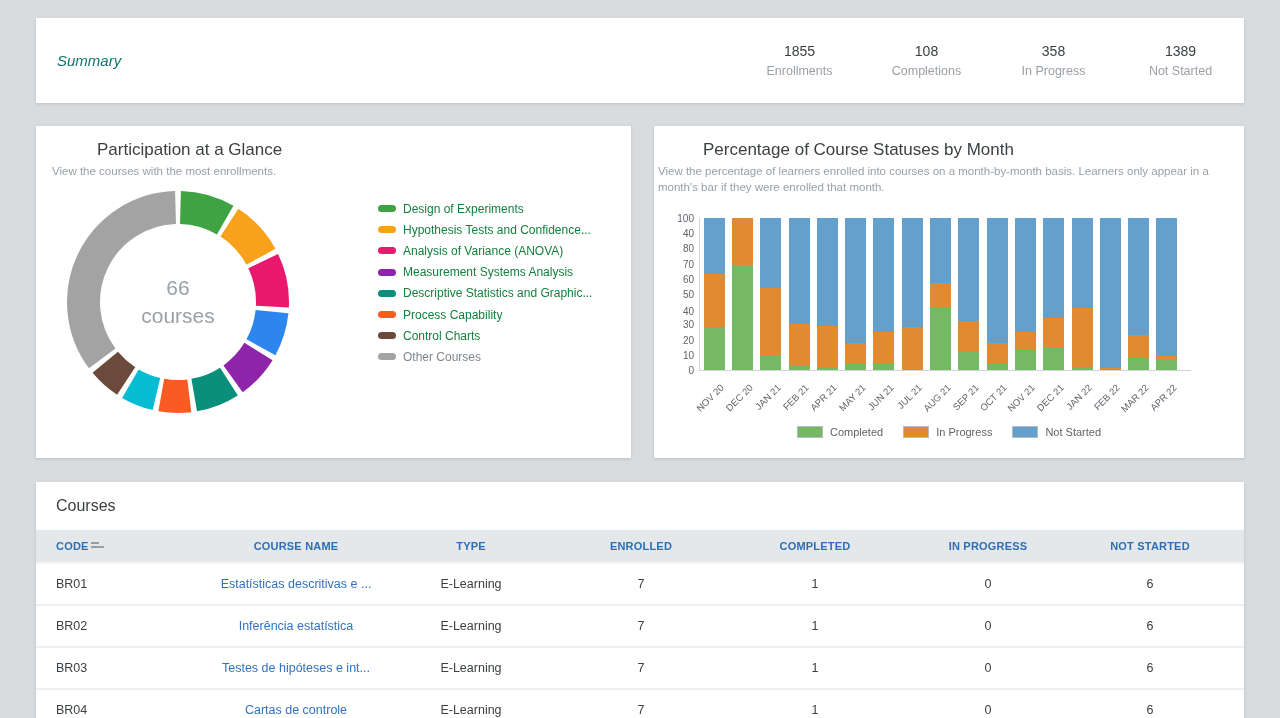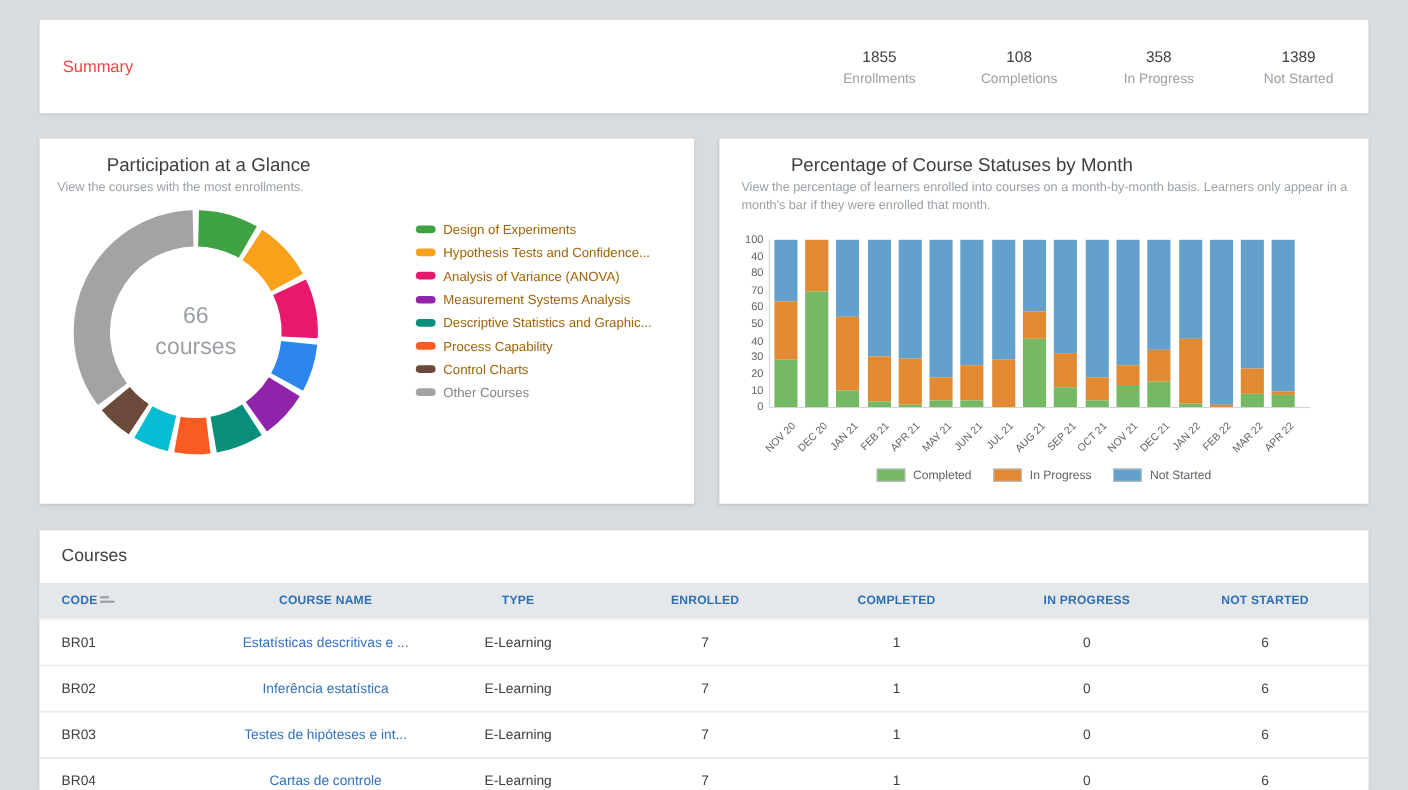--- a/index.html
+++ b/index.html
@@ -10,41 +10,41 @@
     position:relative;
     color:#3c4043;
   }
   .card {
     position:absolute;
     background:#fff;
     box-shadow:0 1px 3px rgba(60,64,67,.18);
   }
   
   #summary-card { left:36px; top:18px; width:1208px; height:85px; display:flex; align-items:center; padding-left:21px; }
-  .summary-title { font-size:15px; color:#ef4444; }
+  .summary-title { font-size:15px; color:#0f766e;font-style:italic; }
   .summary-stats { margin-left:auto; display:flex; }
   .stat { width:127px; text-align:center; }
   .stat-v { font-size:14px; color:#3c4043; margin-bottom:5px; }
   .stat-l { font-size:12.5px; color:#9aa0a6; }
   
   .card-title { font-size:17px; color:#3c4043;margin-left:45px; }
   .card-sub { font-size:11.5px; color:#9aa0a6; margin-top:4px; line-height:1.35; }
   
   #participation-card { left:36px; top:126px; width:595px; height:332px; padding:14px 16px; }
   .donut-wrap { position:absolute; left:22px; top:56px; width:240px; height:240px; }
   .donut-center { position:absolute; left:0; top:0; width:100%; height:100%;
     display:flex; flex-direction:column; align-items:center; justify-content:center;
     color:#9aa0a6; font-size:21px; line-height:1.35; pointer-events:none; }
   .donut-legend { position:absolute; left:342px; top:72px; }
   .dl-item { display:flex; align-items:center; height:21.2px; cursor:pointer; }
   .dl-swatch { width:18px; height:7px; border-radius:4px; margin-right:7px; flex:none; }
-  .dl-label { font-size:12px; color:#a16207; white-space:nowrap; }
+  .dl-label { font-size:12px; color:#15803d; white-space:nowrap; }
   .dl-item.muted .dl-label { color:#80868b; }
   
-  #statuses-card { left:654px; top:126px; width:590px; height:332px; padding:14px 20px; }
+  #statuses-card { left:654px; top:126px; width:590px; height:332px; padding:14px 4px; }
   .card-sub.statuses { width:558px; }
   .plot { position:absolute; left:0; top:0; width:590px; height:332px; pointer-events:none; }
   .ytick { position:absolute; width:26px; text-align:right; font-size:10px; color:#5f6368; }
   .axis-y { position:absolute; left:45px; top:92px; width:1px; height:153px; background:#cfd4d8; }
   .axis-x { position:absolute; left:45px; top:244px; width:492px; height:1px; background:#cfd4d8; }
   .bars { position:absolute; left:46px; top:92px; height:152px; display:flex; pointer-events:auto; }
   .bar-col { width:28.3px; display:flex; align-items:flex-end; justify-content:center; height:152px; }
   .bar { width:21px; height:100%; display:flex; flex-direction:column; cursor:pointer; }
   .seg { width:100%; }
   .xlabels { position:absolute; left:46px; top:250px; width:500px; height:60px; }

